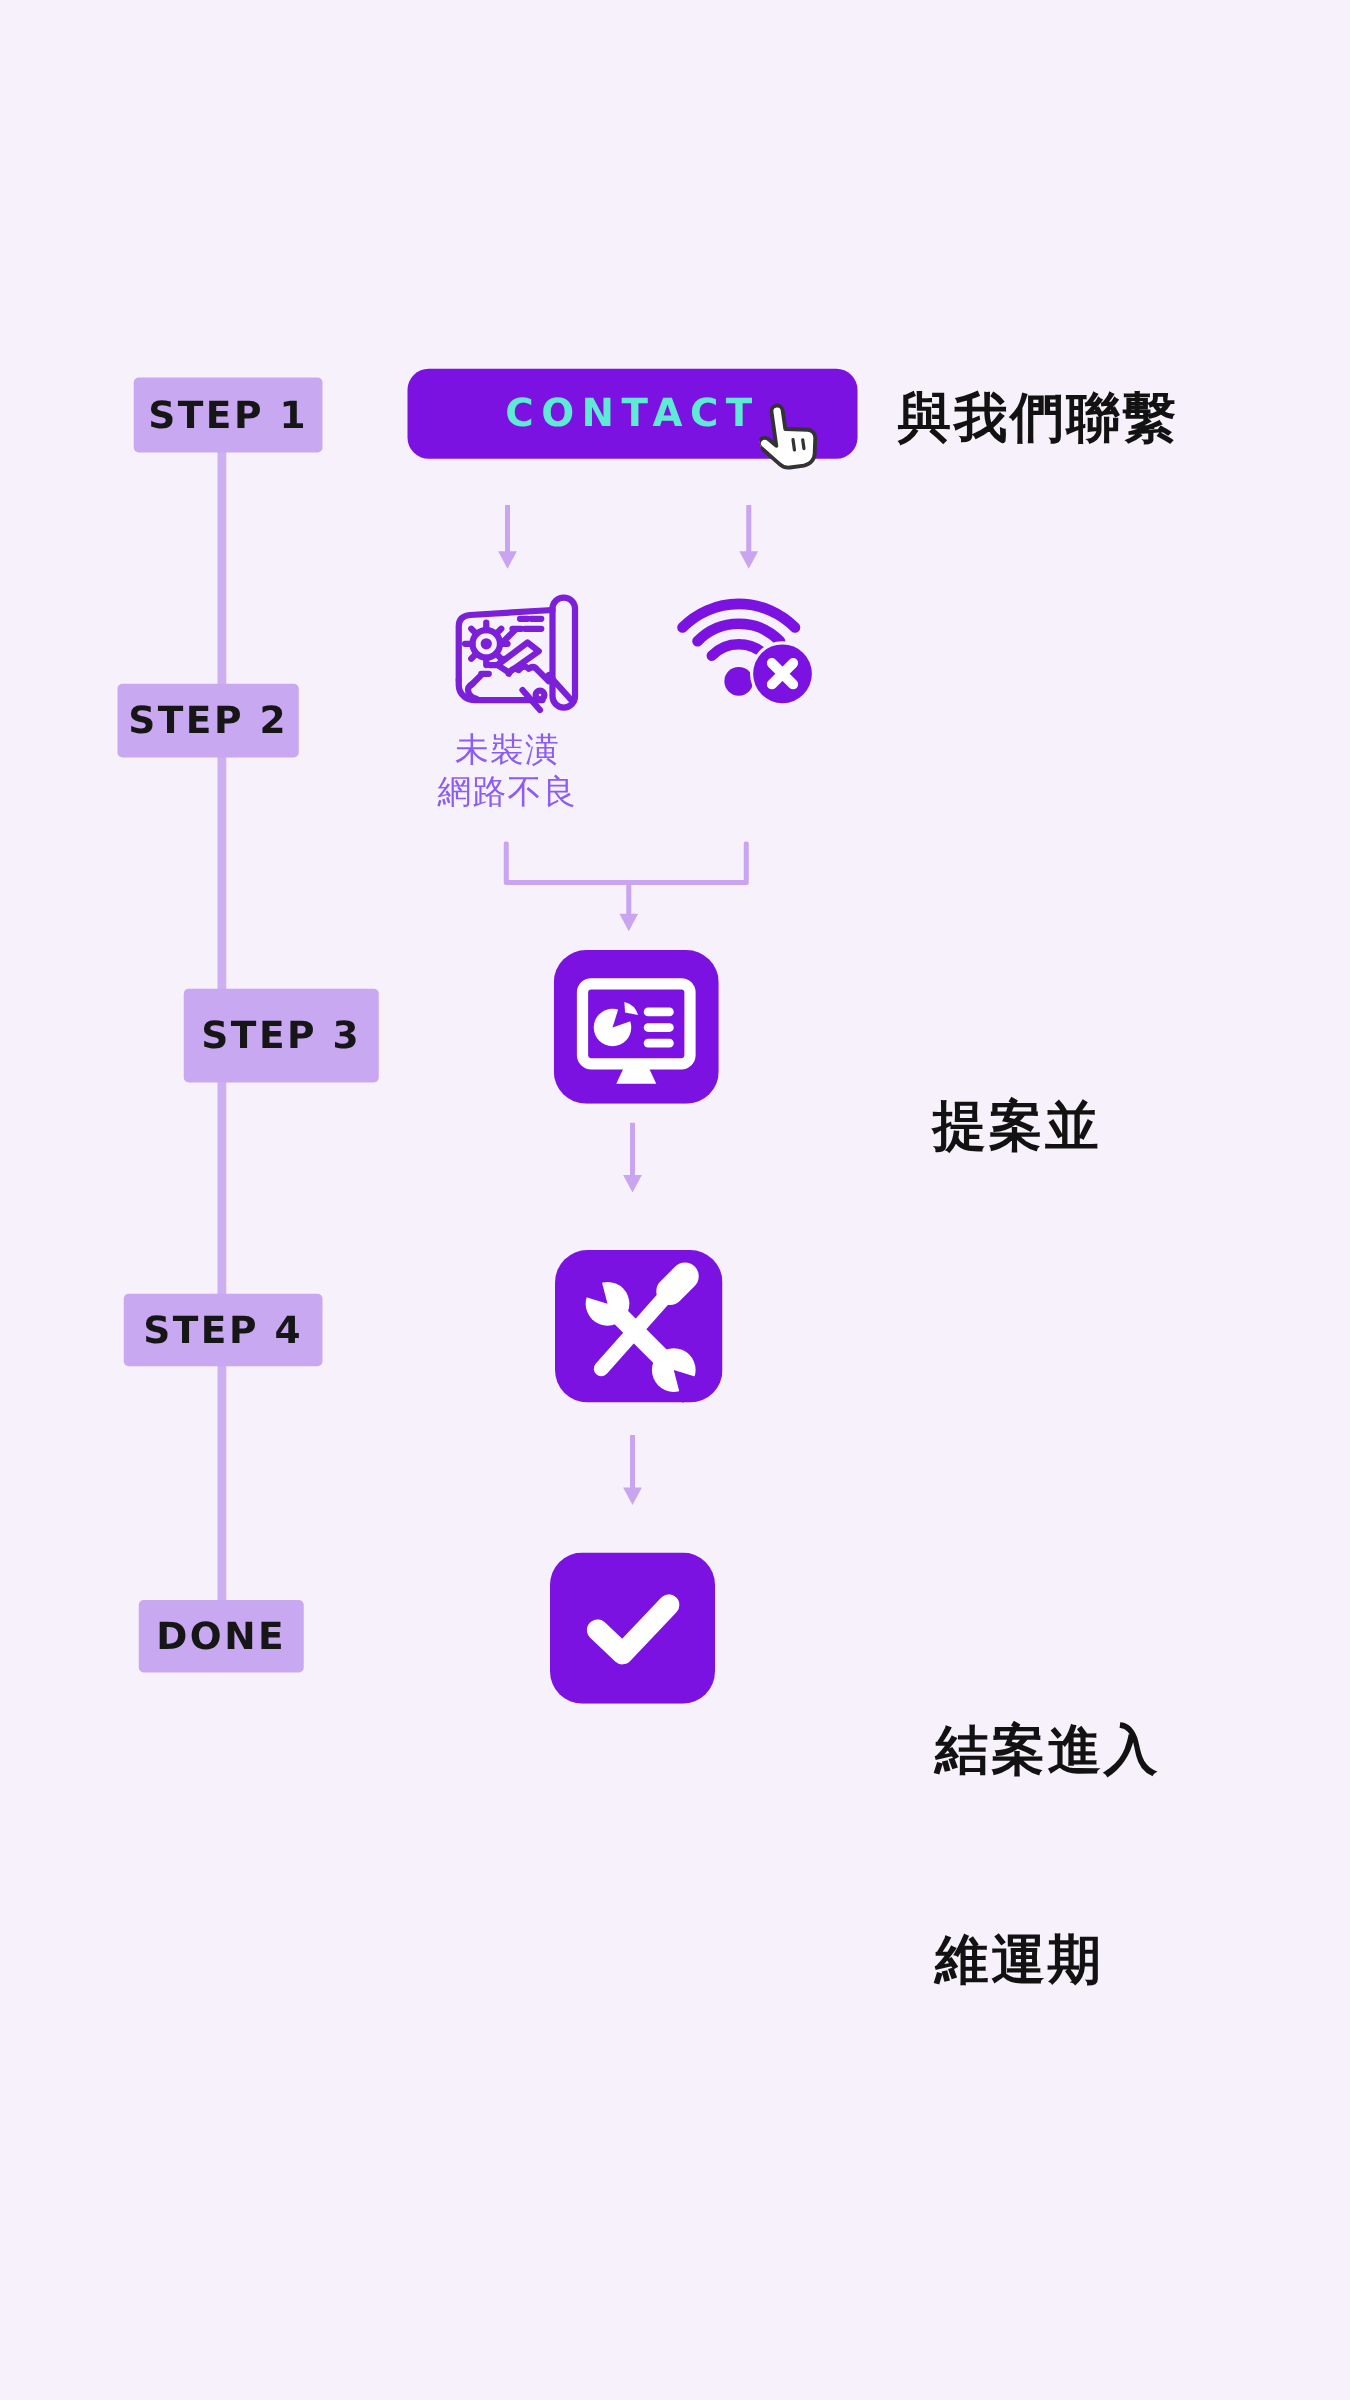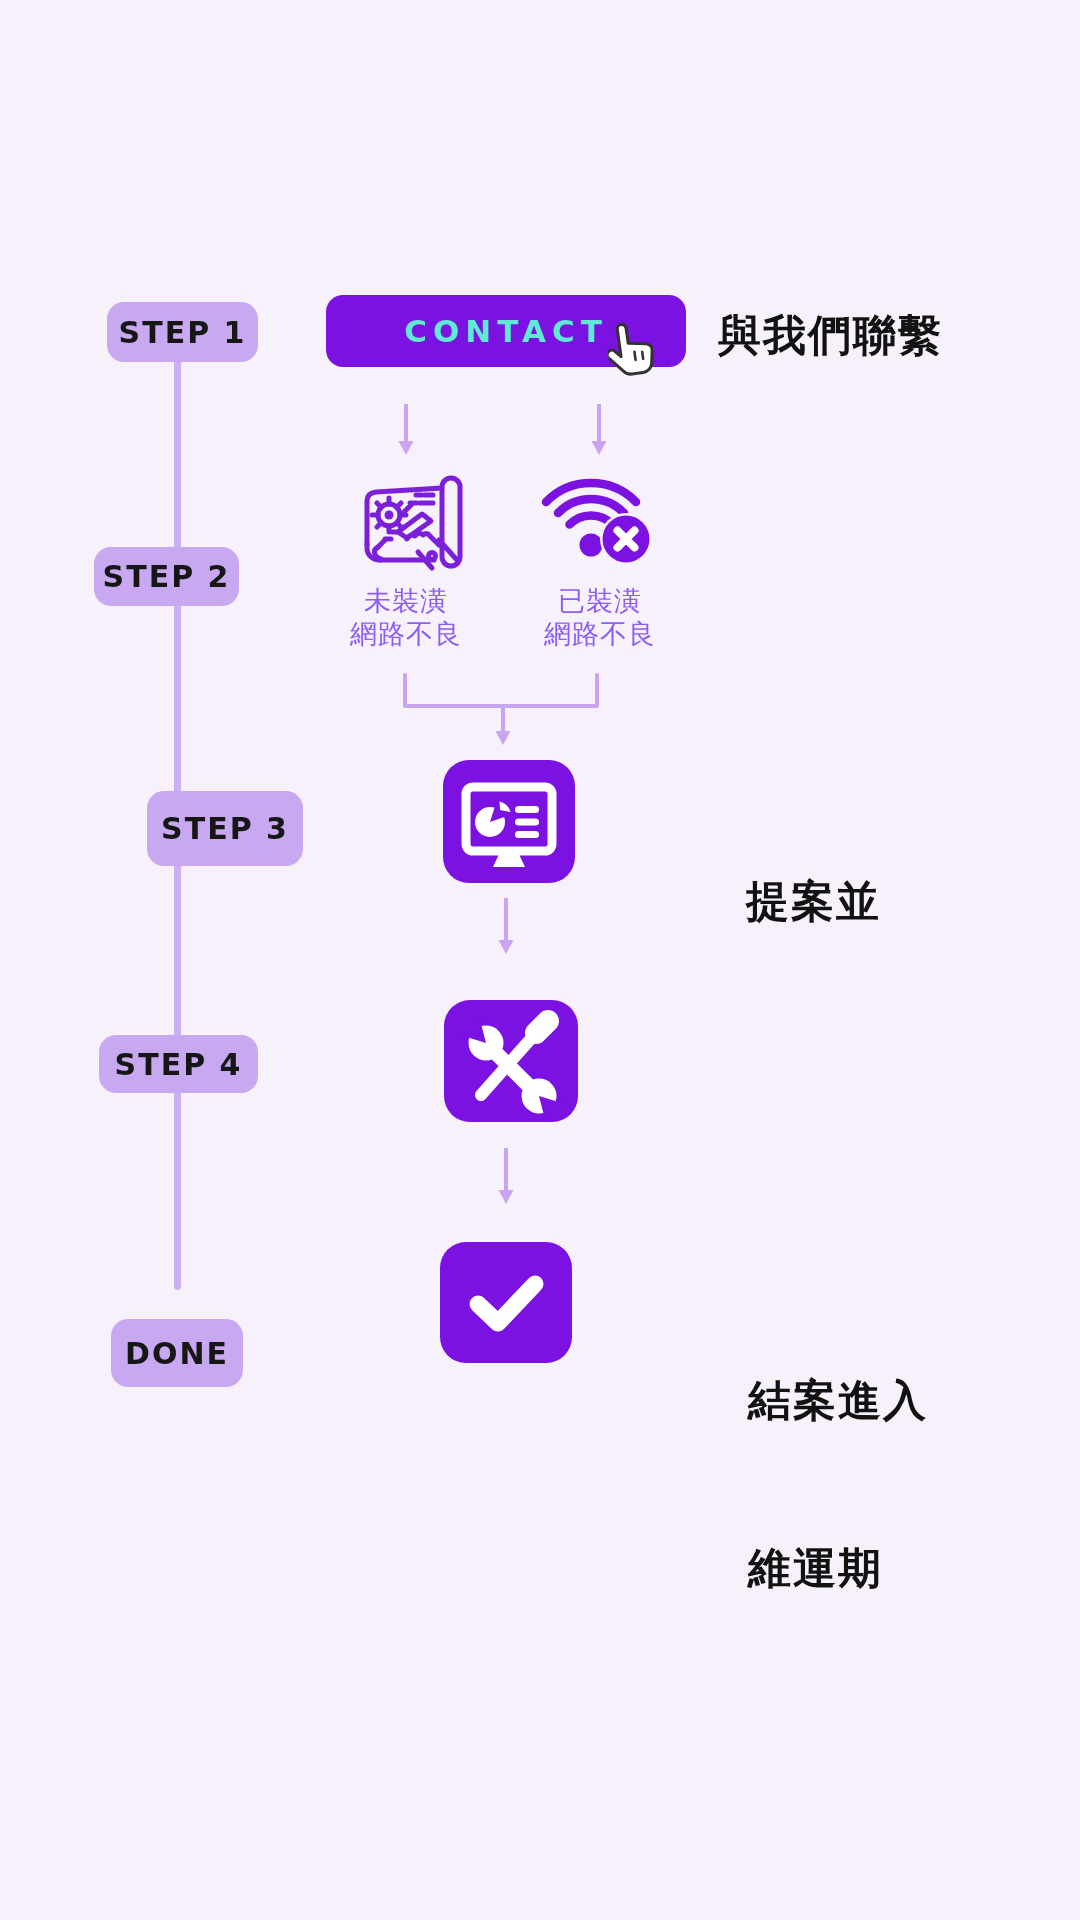--- a/index.html
+++ b/index.html
@@ -20,33 +20,33 @@
     left:174px;top:330px;
     width:7px;height:960px;
     background:#cdaff3;
     border-radius:4px;
     z-index:1;
   }
   
   .badge{
     position:absolute;
     background:#c9a8f2;
-    border-radius:17px;
+    border-radius:4px;
     display:flex;align-items:center;justify-content:center;
     color:#161616;
     font-weight:800;
     font-size:30px;
     letter-spacing:2px;
     z-index:2;
   }
   .badge.b1{left:107px;top:302px;width:151px;height:60px;}
   .badge.b2{left:94px; top:547px;width:145px;height:59px;}
   .badge.b3{left:99px; top:791px;width:156px;height:75px;margin-left:48px;}
   .badge.b4{left:99px; top:1035px;width:159px;height:58px;}
-  .badge.b5{left:111px;top:1280px;width:132px;height:68px;margin-top:39px;}
+  .badge.b5{left:111px;top:1280px;width:132px;height:58px;}
   
   .contact-btn{
     position:absolute;
     left:326px;top:295px;width:360px;height:72px;
     background:#7b12e2;
     border-radius:17px;
     border:none;
     display:flex;align-items:center;justify-content:center;
     color:#5eead4;
     font-family:"DejaVu Sans","Liberation Sans",sans-serif;
@@ -176,24 +176,20 @@
     <circle cx="52" cy="68" r="11.5" fill="#7b12e2"></circle>
     <circle cx="87" cy="62" r="26" fill="#f7f1fb"></circle>
     <circle cx="87" cy="62" r="23.5" fill="#7b12e2"></circle>
     <path d="M78.5 53.5 L95.5 70.5 M95.5 53.5 L78.5 70.5" stroke="#ffffff" stroke-width="8" stroke-linecap="round"></path>
   </svg>
 
   <div class="sub-label sl1">
     <div>未裝潢</div>
     <div>網路不良</div>
   </div>
-  <div class="sub-label sl2">
-    <div>已裝潢</div>
-    <div>網路不良</div>
-  </div>
 
   <svg class="arrow bracket" width="212" height="80" viewBox="0 0 212 80">
     <path d="M9 2 V33 M201 2 V33 M9 33 H201 M107 33 V60" fill="none" stroke="#c9a4f1" stroke-width="4" stroke-linecap="round"></path>
     <polygon points="99.5,58 114.5,58 107,72" fill="#c9a4f1"></polygon>
   </svg>
 
   <svg class="flow-icon icon-monitor" width="132" height="123" viewBox="0 0 132 123">
     <rect width="132" height="123" rx="26" fill="#7b12e2"></rect>
     <rect x="23" y="27" width="86" height="64" rx="7" fill="none" stroke="#ffffff" stroke-width="9"></rect>
     <circle cx="47" cy="62" r="15" fill="#ffffff"></circle>

